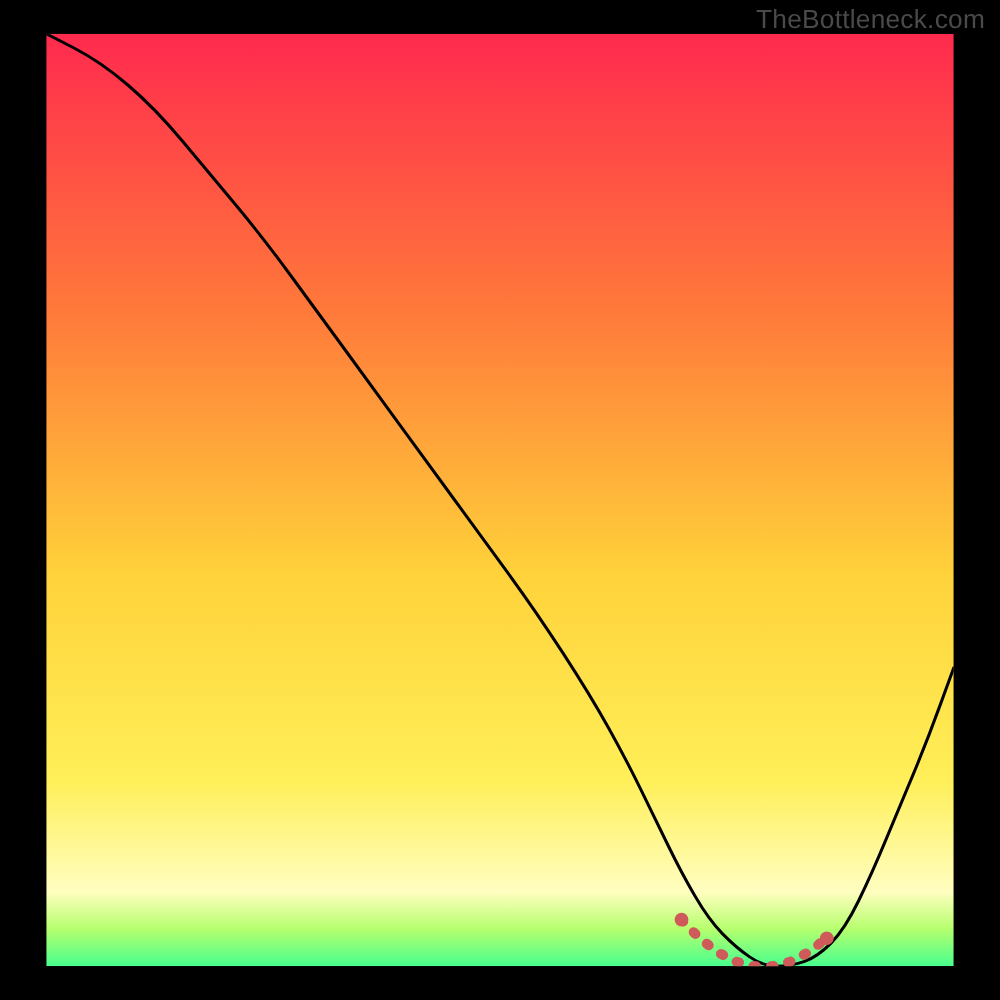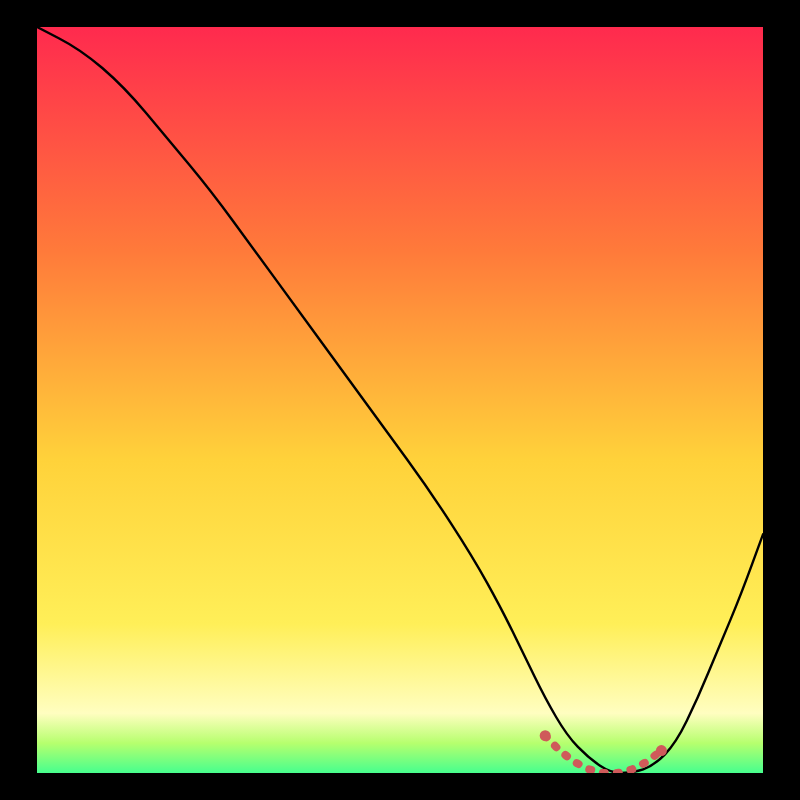--- a/index.html
+++ b/index.html
@@ -38,20 +38,21 @@
     display: block;
     width: 726px;
     height: 746px;
   }
 </style>
 </head>
 <body>
 
 <div class="frame">
 
+  <div class="watermark">TheBottleneck.com</div>
 
   <div class="plot">
     <svg viewBox="0 0 726 746" preserveAspectRatio="none">
       <defs>
         <linearGradient id="bgGrad" x1="0" y1="0" x2="0" y2="1">
           <stop offset="0" stop-color="#ff2a4e"></stop>
           <stop offset="0.30" stop-color="#ff7a3a"></stop>
           <stop offset="0.58" stop-color="#ffd23a"></stop>
           <stop offset="0.80" stop-color="#ffef58"></stop>
           <stop offset="0.92" stop-color="#fffec0"></stop>

